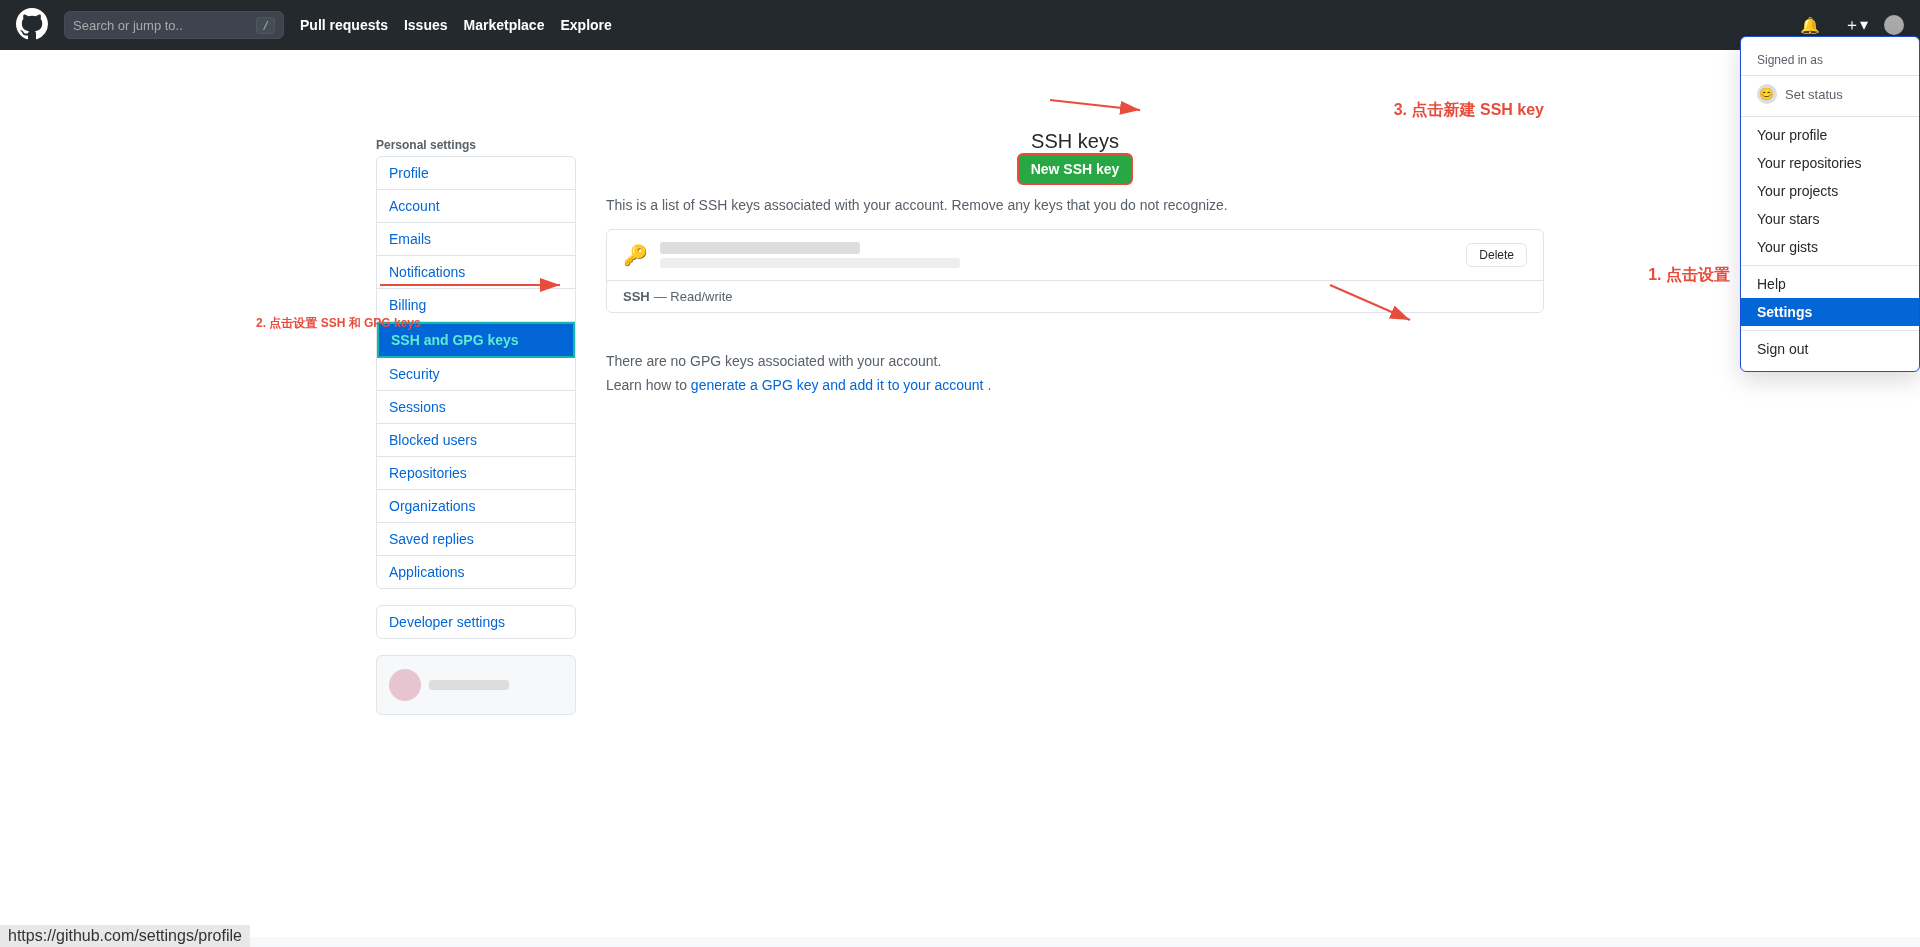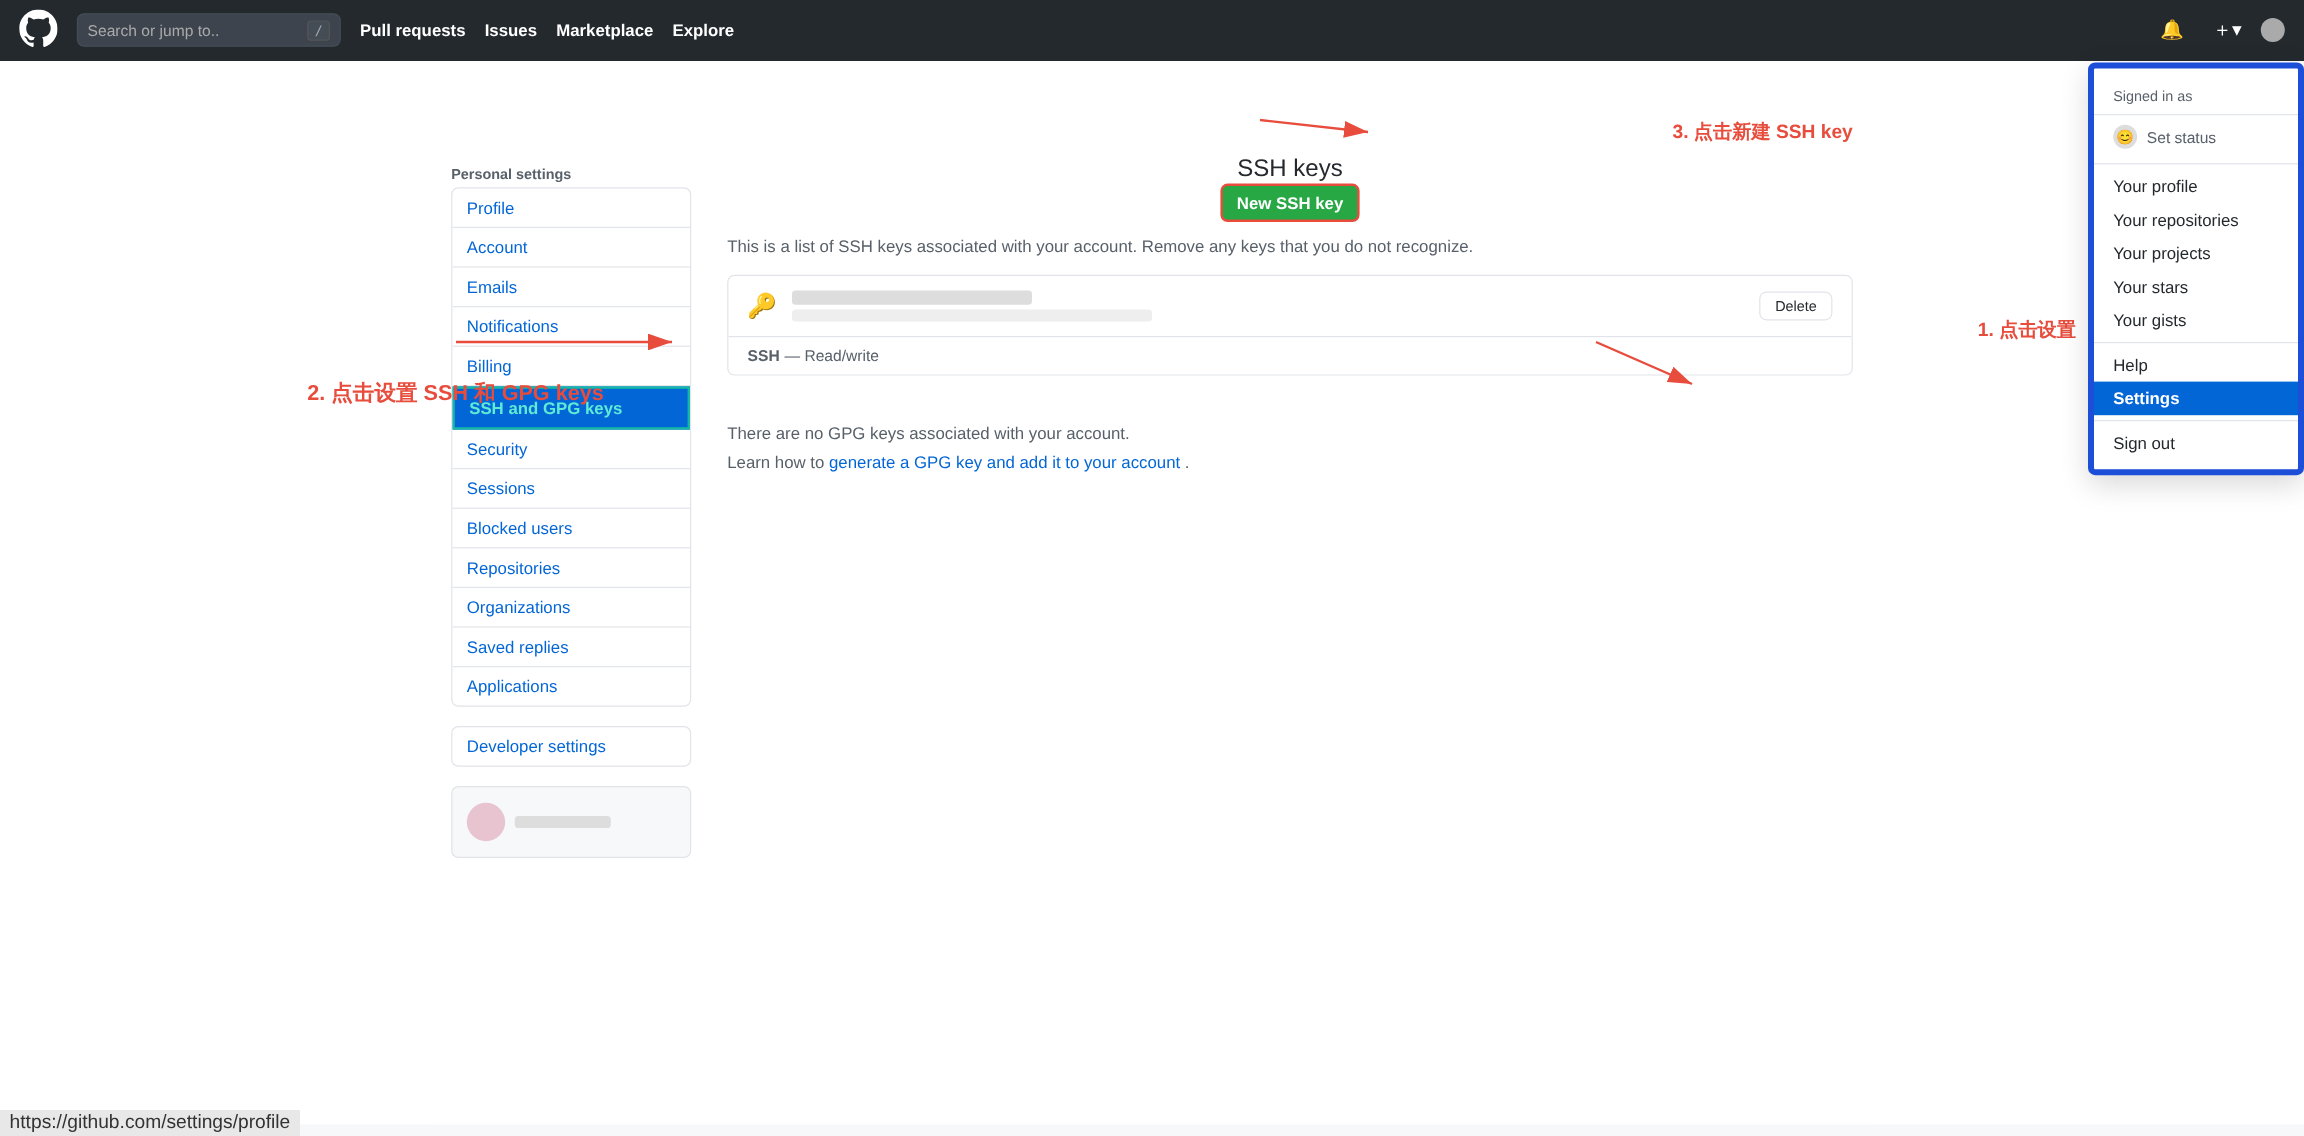--- a/index.html
+++ b/index.html
@@ -57,24 +57,24 @@
     .navbar-avatar {
       width: 20px; height: 20px;
       background: #aaa;
       border-radius: 50%;
       display: inline-block;
     }
 
     
     .user-dropdown {
       position: fixed;
-      top: 52px;
+      top: 36px;
       right: 0;
       background: white;
-      border: 5px solid #1d4ed8;
+      border: 1px solid #1d4ed8;
       border-radius: 6px;
       box-shadow: 0 8px 24px rgba(0,0,0,0.15);
       width: 180px;
       z-index: 200;
       padding: 8px 0;
     }
     .dropdown-signed-in {
       padding: 8px 16px;
       font-size: 12px;
       color: #586069;
@@ -362,21 +362,21 @@
 
       <div class="gpg-section">
         <p class="gpg-no-keys">There are no GPG keys associated with your account.</p>
         <p class="gpg-learn">
           <span>Learn how to</span>
           <a href="#">generate a GPG key and add it to your account</a>
           <span>.</span>
         </p>
       </div>
 
-      <div style="position:absolute; top:185px; left:-350px; color:#e74c3c; font-size:18px; font-weight:bold; white-space:nowrap;">2. 点击设置 SSH 和 GPG keys</div>
+      <div style="position:absolute; top:185px; left:-350px; color:#e74c3c; font-size:12px; font-weight:bold; white-space:nowrap;">2. 点击设置 SSH 和 GPG keys</div>
 
       <div style="position:absolute; top:-30px; right:0; color:#e74c3c; font-size:16px; font-weight:bold; white-space:nowrap;">3. 点击新建 SSH key</div>
 
     </main>
   </div>
 
   <div style="position:absolute; top:265px; right:190px; color:#e74c3c; font-size:16px; font-weight:bold; white-space:nowrap; z-index:10;">1. 点击设置</div>
 
   <svg style="position:absolute; top:0; left:0; width:100%; height:100%; pointer-events:none; z-index:40;">
 

